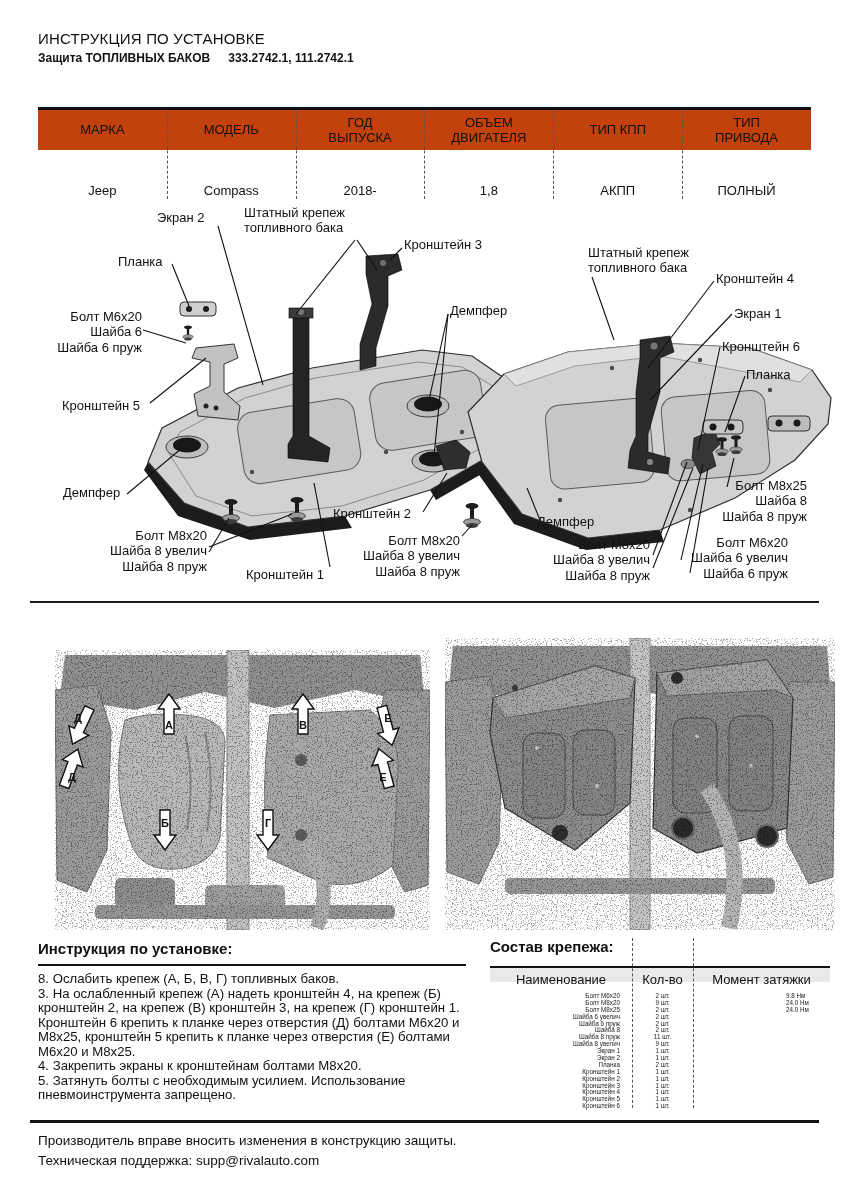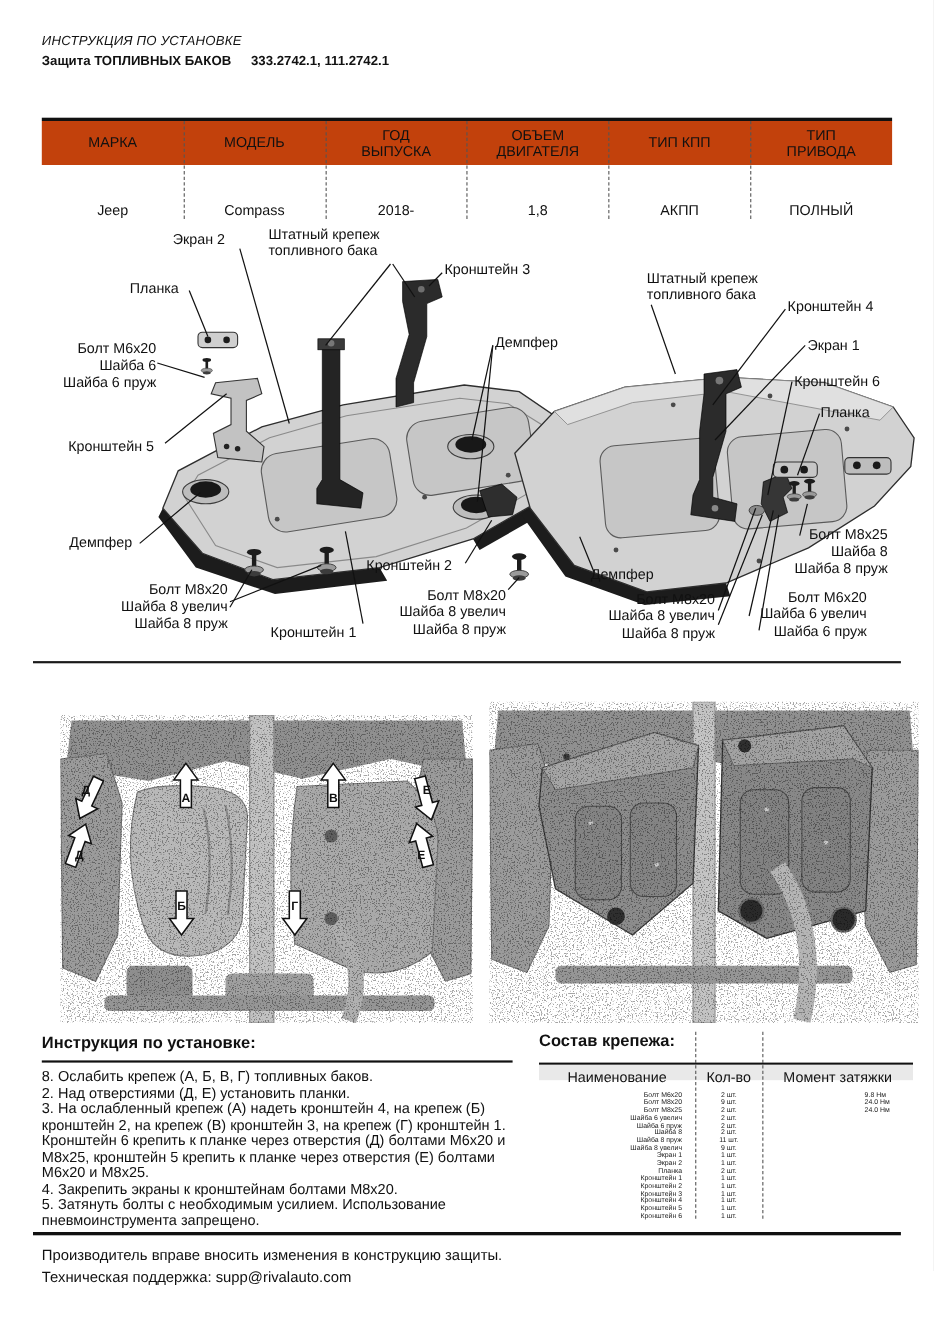--- a/index.html
+++ b/index.html
@@ -2,21 +2,21 @@
 <html><head>
 <meta charset="utf-8">
 <style>
   * { margin:0; padding:0; box-sizing:border-box; }
   body { background:#888; font-family:"Liberation Sans", sans-serif; }
   .page { position:relative; width:849px; height:1200px; background:#fff; margin:0 auto;
           color:#111; overflow:hidden; }
 
   
   .doc-header { position:absolute; left:38px; top:30px; }
-  .t1 { font-size:12px; letter-spacing:.2px;font-style:italic; }
+  .t1 { font-size:15px; letter-spacing:.2px; }
   .t2 { font-size:12px; font-weight:bold; margin-top:4px; }
   .t2 .pn { margin-left:18px; }
 
   
   .spec { position:absolute; left:38px; top:107px; width:773px; height:92px; border-top:3px solid #111; }
   .spec-head { position:absolute; top:0; left:0; right:0; height:40px; background:#c2410c;
                display:grid; grid-template-columns:repeat(6,1fr); align-items:center; }
   .spec-head div { text-align:center; font-size:13px; line-height:1.18; white-space:pre-line; }
   .spec-row { position:absolute; top:40px; left:0; right:0; height:31px;
               display:grid; grid-template-columns:repeat(6,1fr); align-items:center;margin-top:25px; }
@@ -377,21 +377,20 @@
     <rect x="60" y="240" width="270" height="16" rx="5" fill="#969696"></rect>
     <path d="M262,150 q40,60 22,140" stroke="#b5b5b5" stroke-width="16" fill="none"></path>
     <rect width="390" height="292" filter="url(#sp2)" opacity="0.35"></rect>
   </svg>
 
   <section class="instructions">
     <div class="sec-title">Инструкция по установке:</div>
     <div class="rule"></div>
     <div class="steps">
       <p class="step">8. Ослабить крепеж (А, Б, В, Г) топливных баков.</p>
-      <p class="step">2. Над отверстиями (Д, Е) установить планки.</p>
       <p class="step">3. На ослабленный крепеж (А) надеть кронштейн 4, на крепеж (Б) кронштейн 2, на крепеж (В) кронштейн 3, на крепеж (Г) кронштейн 1. Кронштейн 6 крепить к планке через отверстия (Д) болтами М6х20 и М8х25, кронштейн 5 крепить к планке через отверстия (Е) болтами М6х20 и М8х25.</p>
       <p class="step">4. Закрепить экраны к кронштейнам болтами М8х20.</p>
       <p class="step">5. Затянуть болты с необходимым усилием. Использование пневмоинструмента запрещено.</p>
     </div>
   </section>
 
   <section class="parts">
     <div class="sec-title">Состав крепежа:</div>
     <div class="parts-rule"></div>
     <div class="parts-head">

